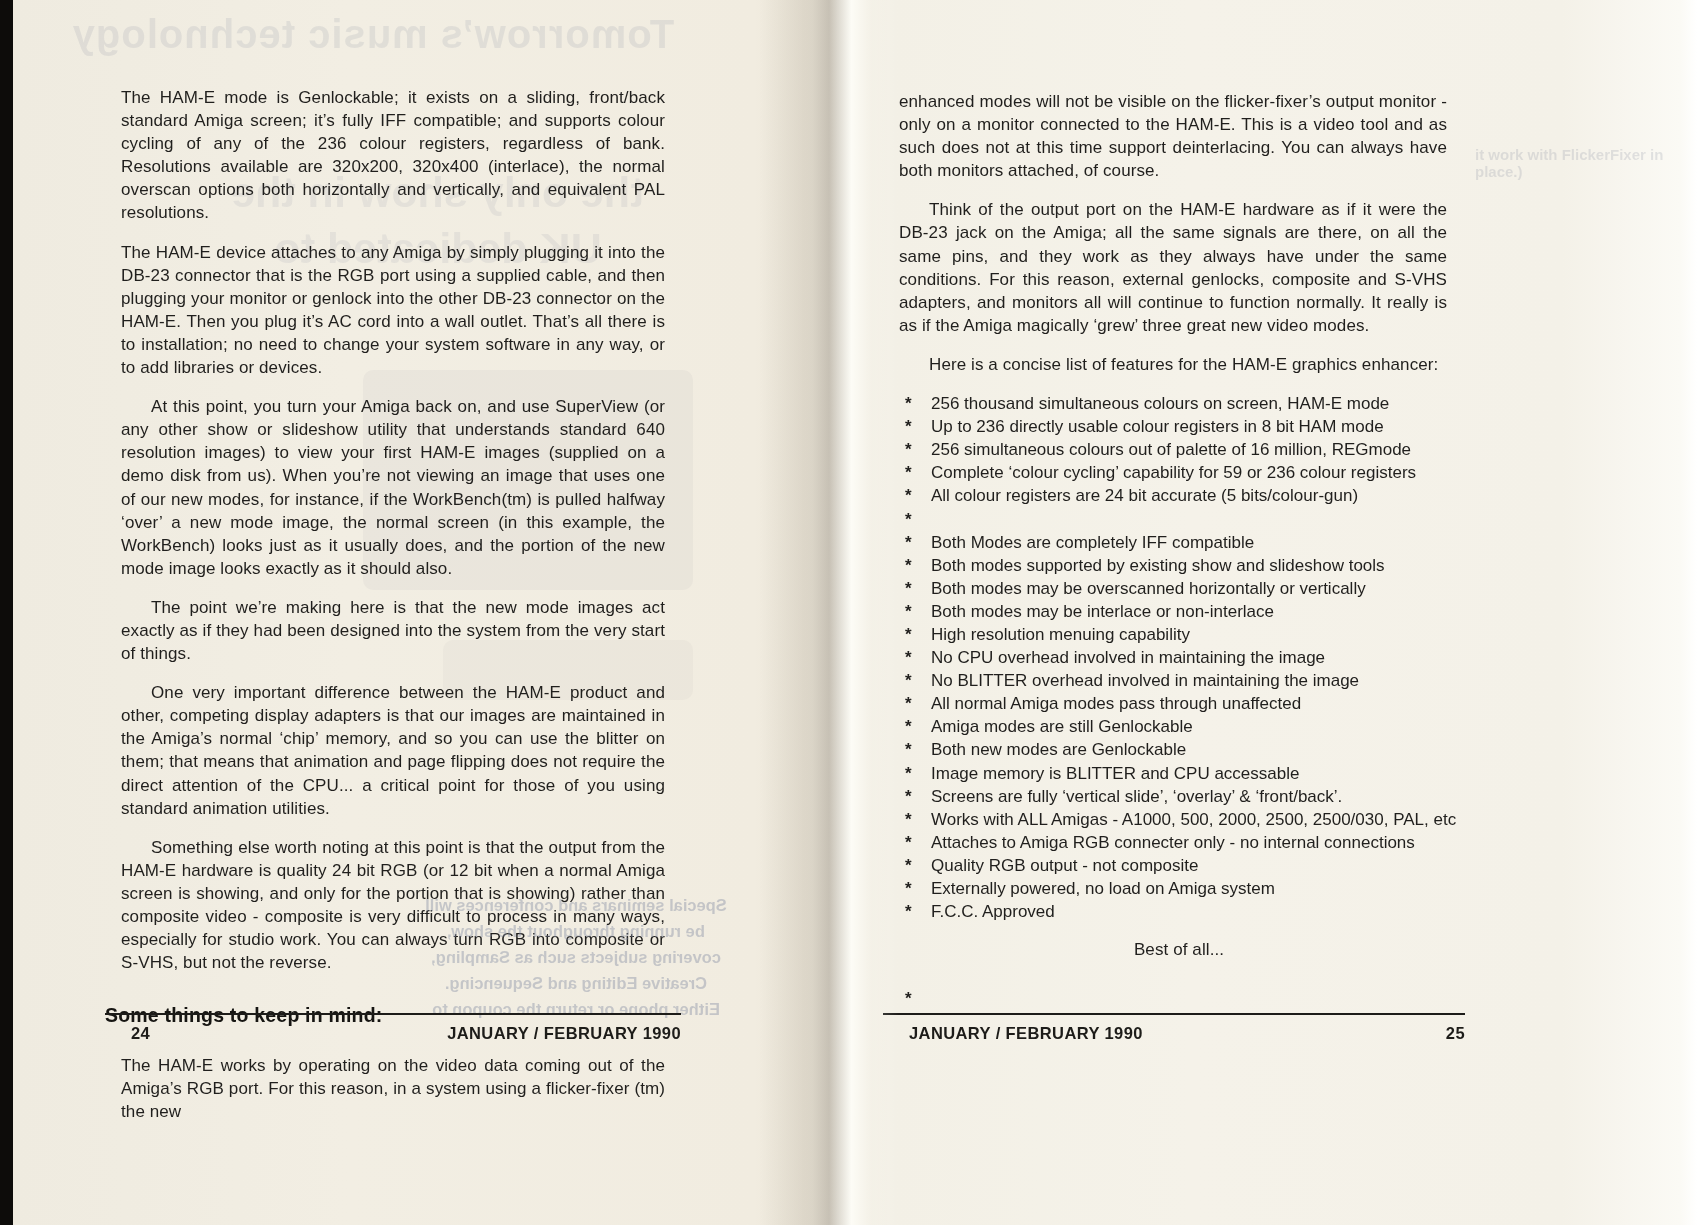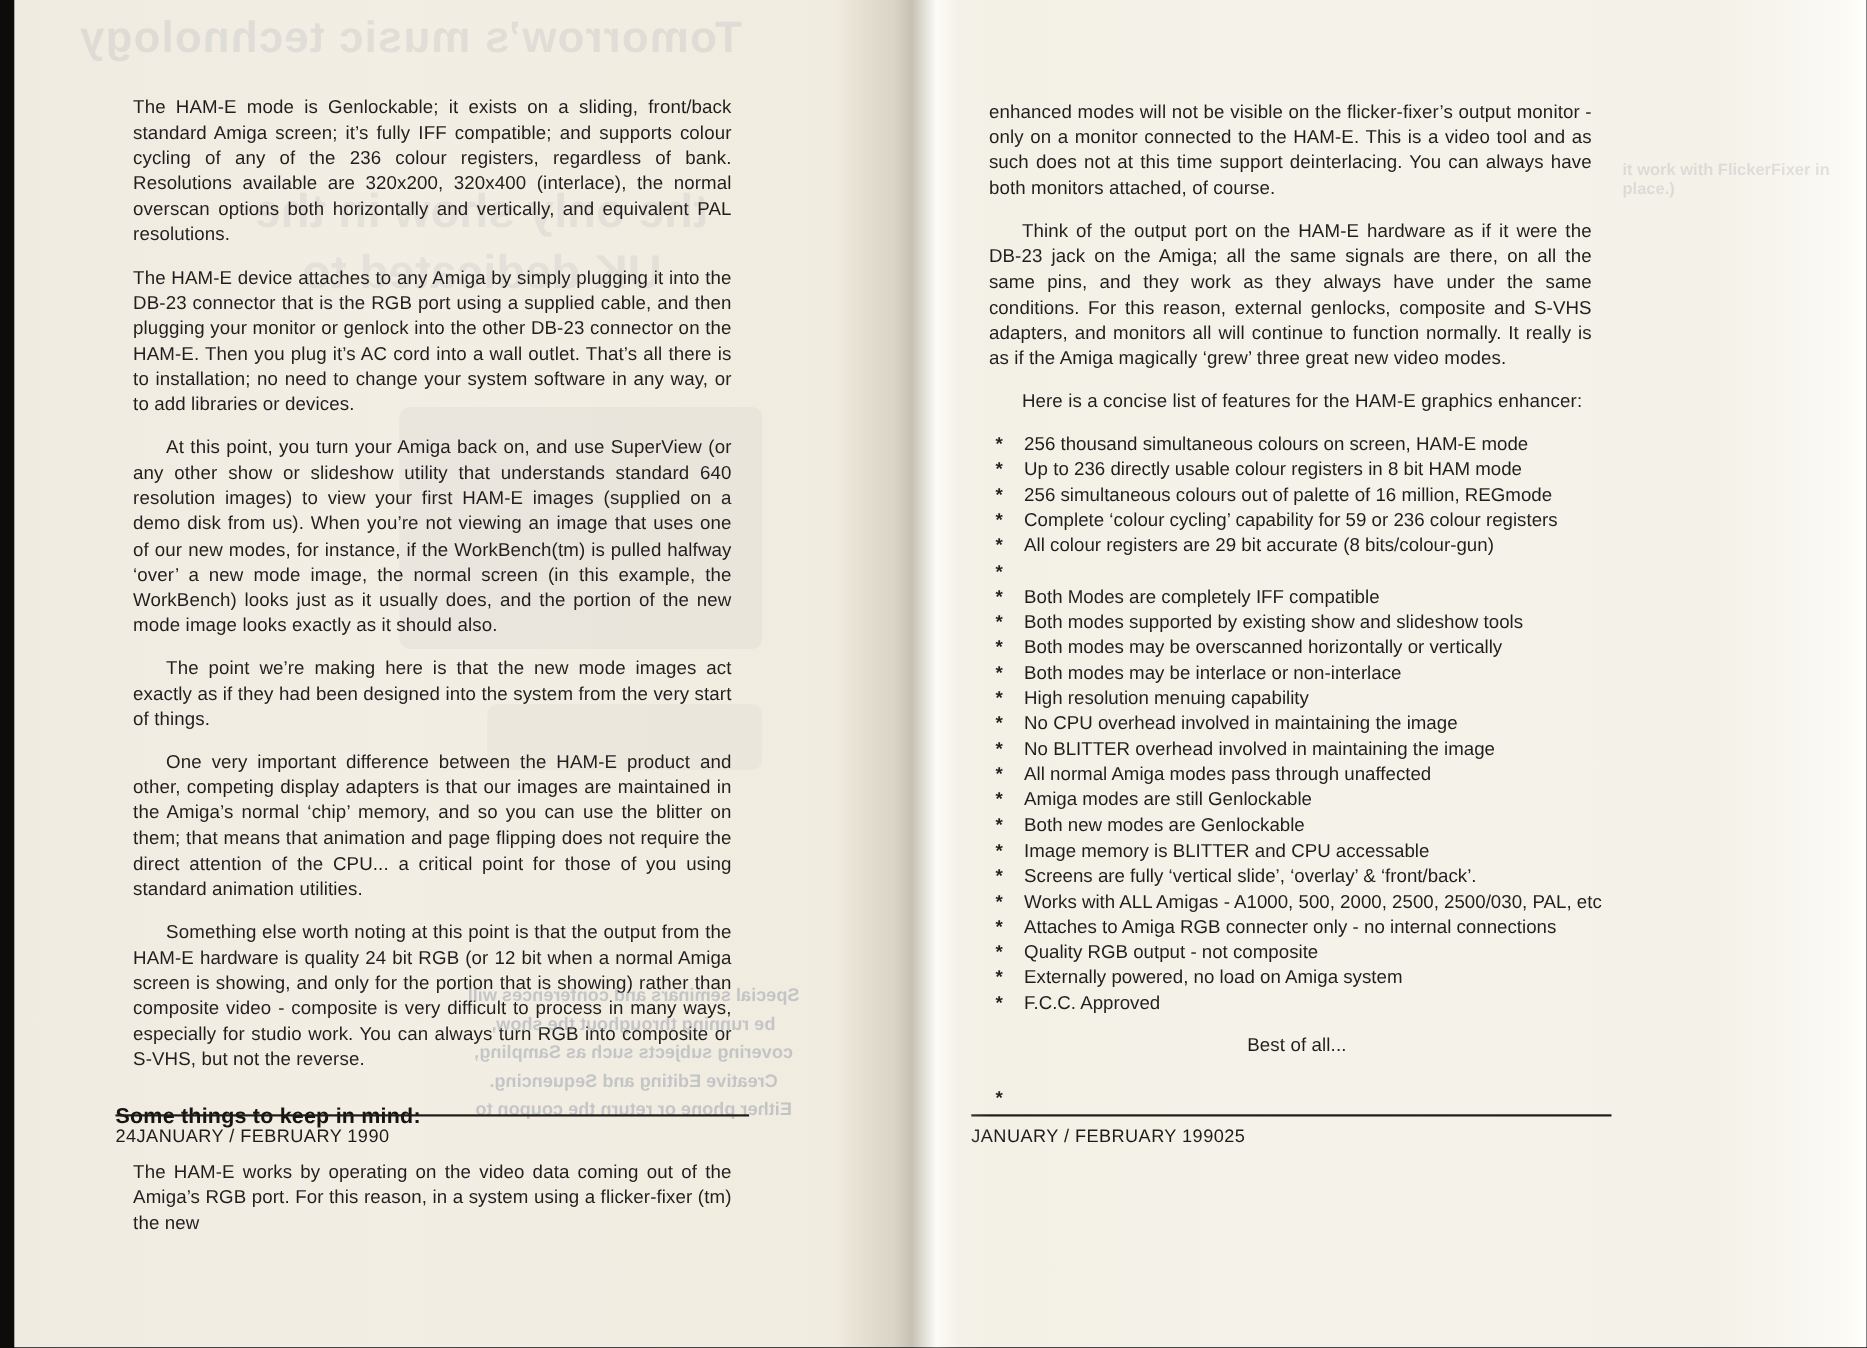--- a/index.html
+++ b/index.html
@@ -30,21 +30,21 @@
 
   .feature-list{margin:15px 0 0 22px;}
   .feature-item{display:flex;font-size:17px;line-height:23.1px;color:#201f1d;}
   .star{flex:none;width:20px;text-align:left;font-weight:bold;}
   .ftext{padding-left:6px;}
 
   .footer{position:absolute;width:576px;top:1013px;}
   .footer-left{left:92px;}
   .footer-right{left:70px;width:582px;}
   .rule{border-top:2px solid #1d1c19;margin-bottom:9px;}
-  .footer-row{display:flex;font-size:16.5px;font-weight:normal;color:#1d1c19;letter-spacing:0.4px;}
+  .footer-row{display:flex;justify-content:space-between;font-size:16.5px;font-weight:bold;color:#1d1c19;letter-spacing:0.4px;margin-left:26px;}
 
   .ghost{position:absolute;pointer-events:none;font-weight:bold;color:#707890;}
   .mirror{transform:scaleX(-1);}
   .ghost-top-0{top:12px;left:40px;width:640px;font-size:40px;opacity:0.13;text-align:center;letter-spacing:1px;}
   .ghost-top-1{top:168px;left:170px;width:510px;font-size:43px;opacity:0.10;text-align:center;}
   .ghost-top-2{top:224px;left:170px;width:510px;font-size:43px;opacity:0.10;text-align:center;}
   .ghost-coupon{position:absolute;left:408px;top:892px;width:310px;transform:scaleX(-1);opacity:0.40;pointer-events:none;}
   .ghost-coupon div{font-size:16.5px;line-height:26px;font-weight:bold;color:#828ba2;text-align:center;}
   .ghost-right-0{left:662px;top:146px;width:230px;font-size:15px;opacity:0.20;font-weight:bold;color:#7d8498;}
   .ghost-shape{position:absolute;pointer-events:none;background:#5a6070;opacity:0.05;border-radius:10px;}
@@ -112,21 +112,21 @@
           <div class="feature-item">
             <span class="star">*</span>
             <span class="ftext">256 simultaneous colours out of palette of 16 million, REGmode</span>
           </div>
           <div class="feature-item">
             <span class="star">*</span>
             <span class="ftext">Complete ‘colour cycling’ capability for 59 or 236 colour registers</span>
           </div>
           <div class="feature-item">
             <span class="star">*</span>
-            <span class="ftext">All colour registers are 29 bit accurate (8 bits/colour-gun)</span>
+            <span class="ftext">All colour registers are 24 bit accurate (5 bits/colour-gun)</span>
           </div>
           <div class="feature-item">
             <span class="star">*</span>
           </div>
           <div class="feature-item">
             <span class="star">*</span>
             <span class="ftext">Both Modes are completely IFF compatible</span>
           </div>
           <div class="feature-item">
             <span class="star">*</span>

